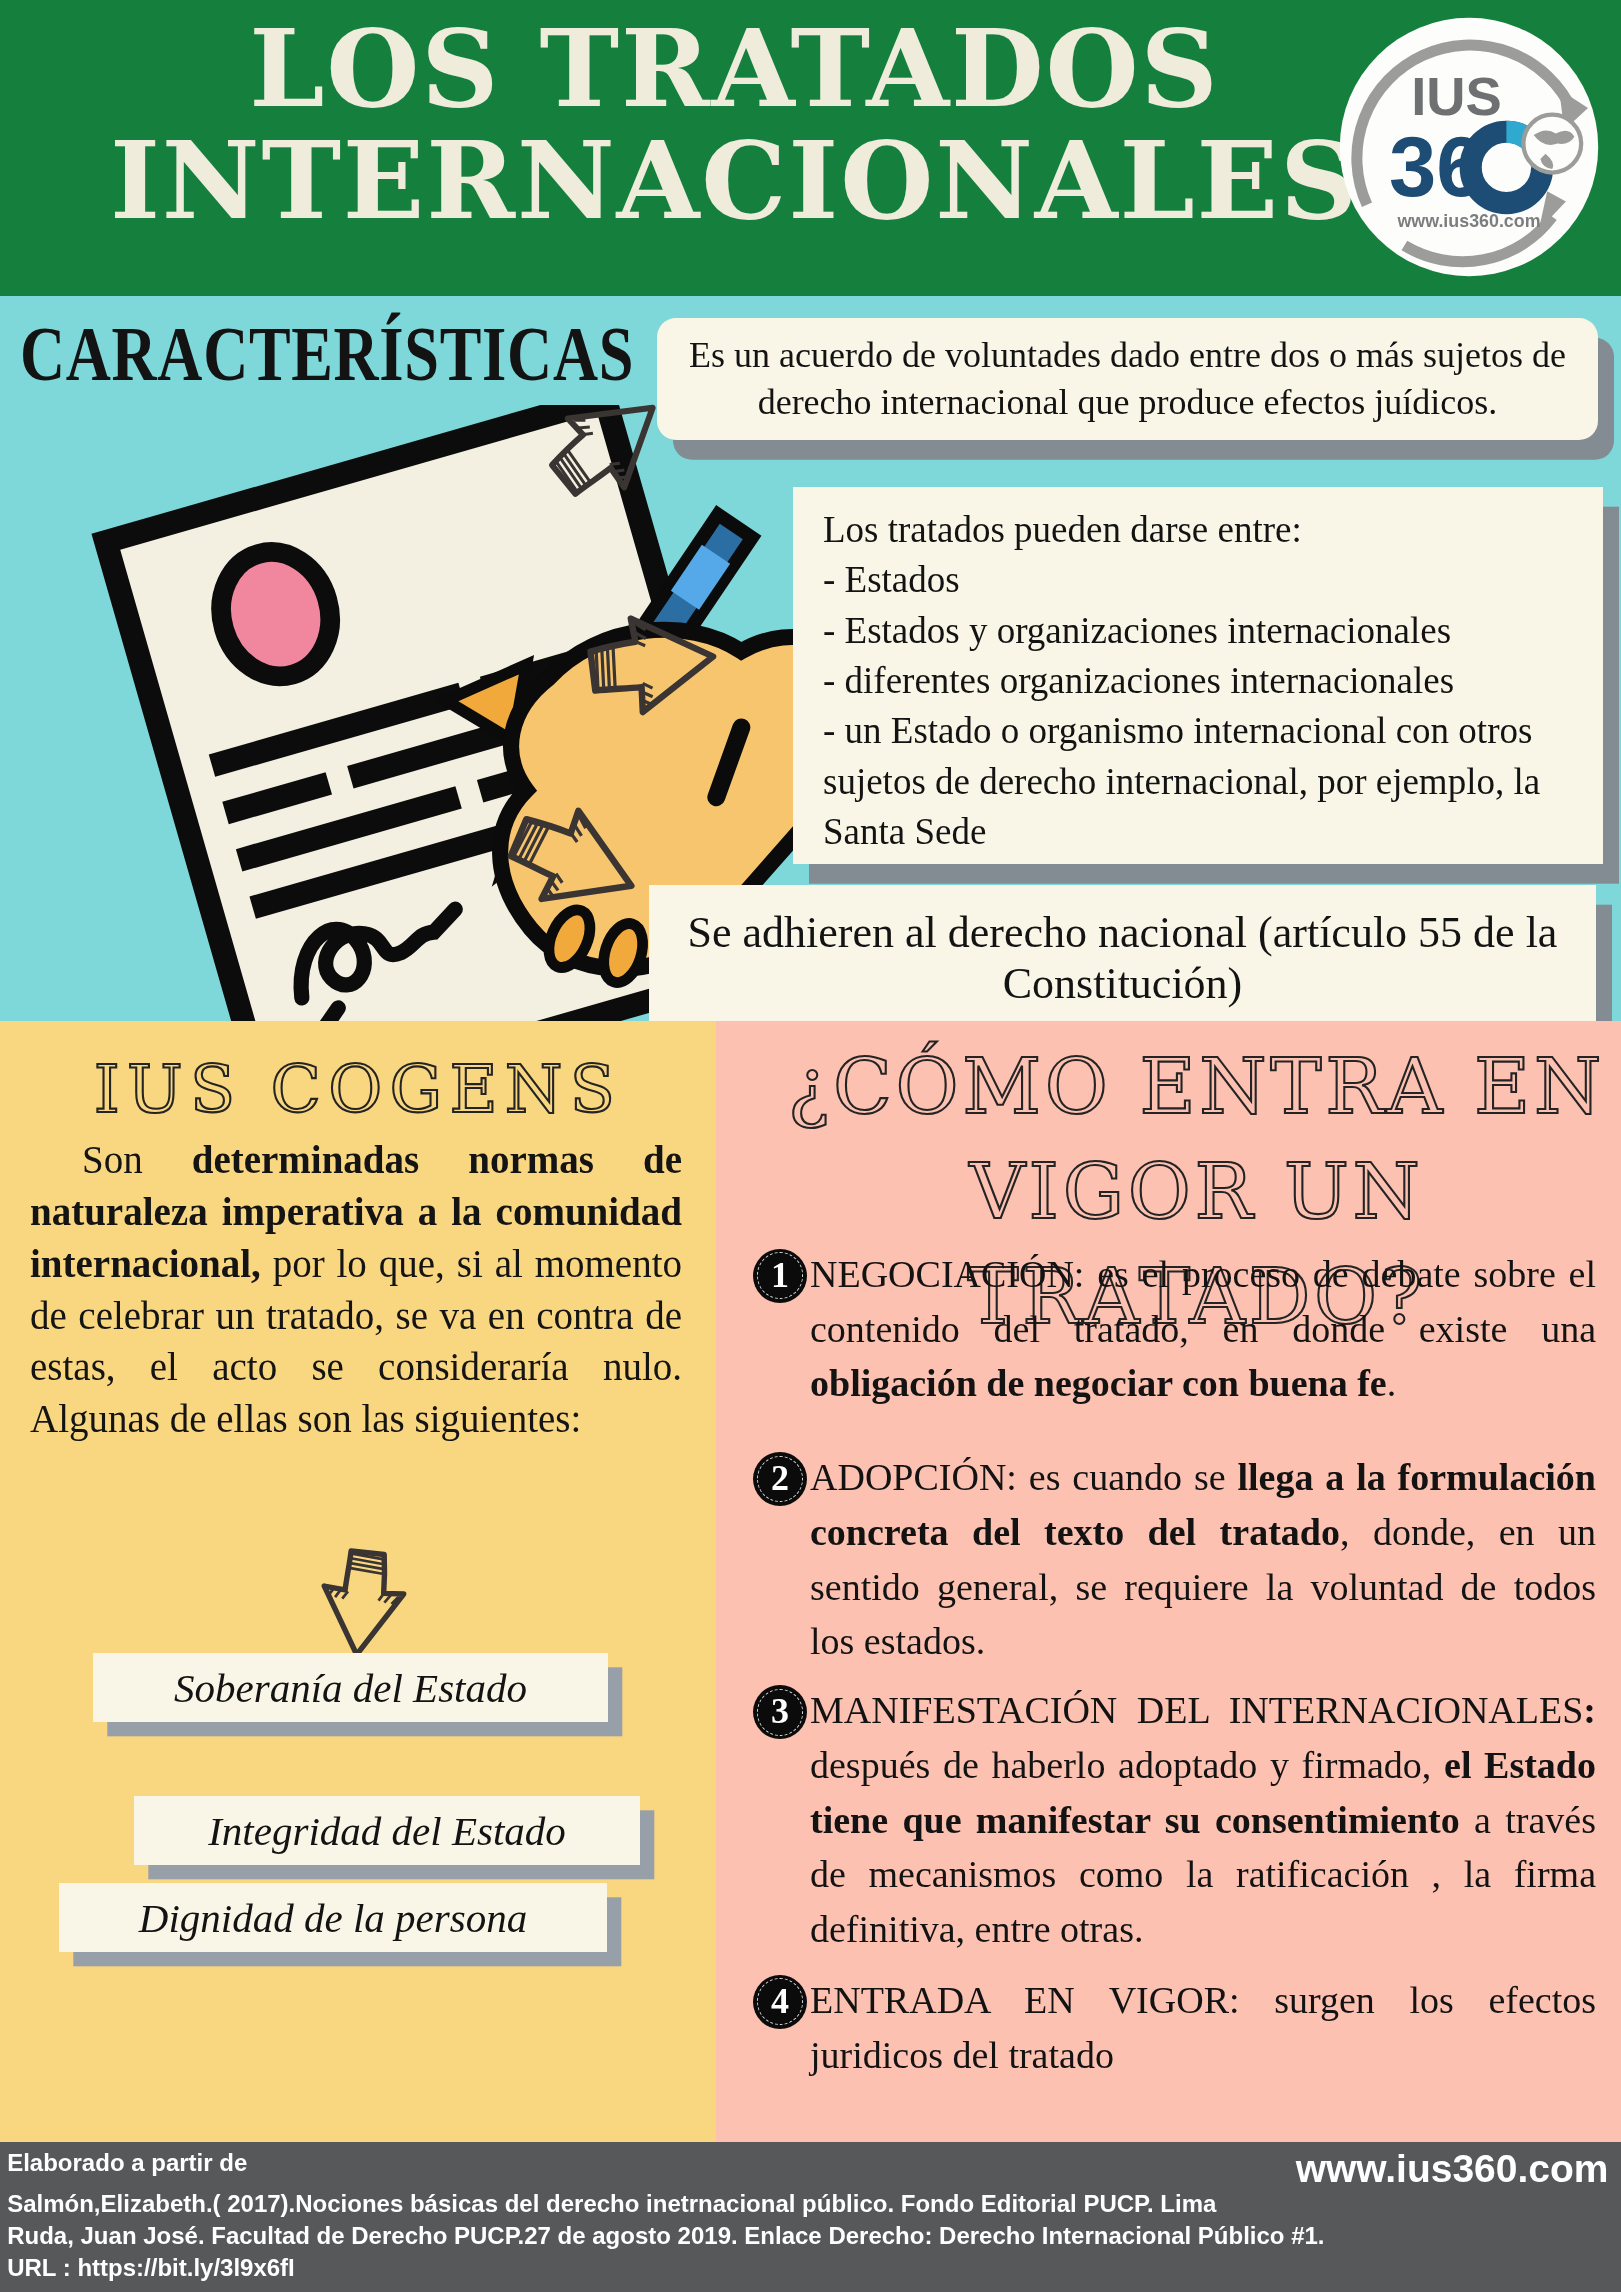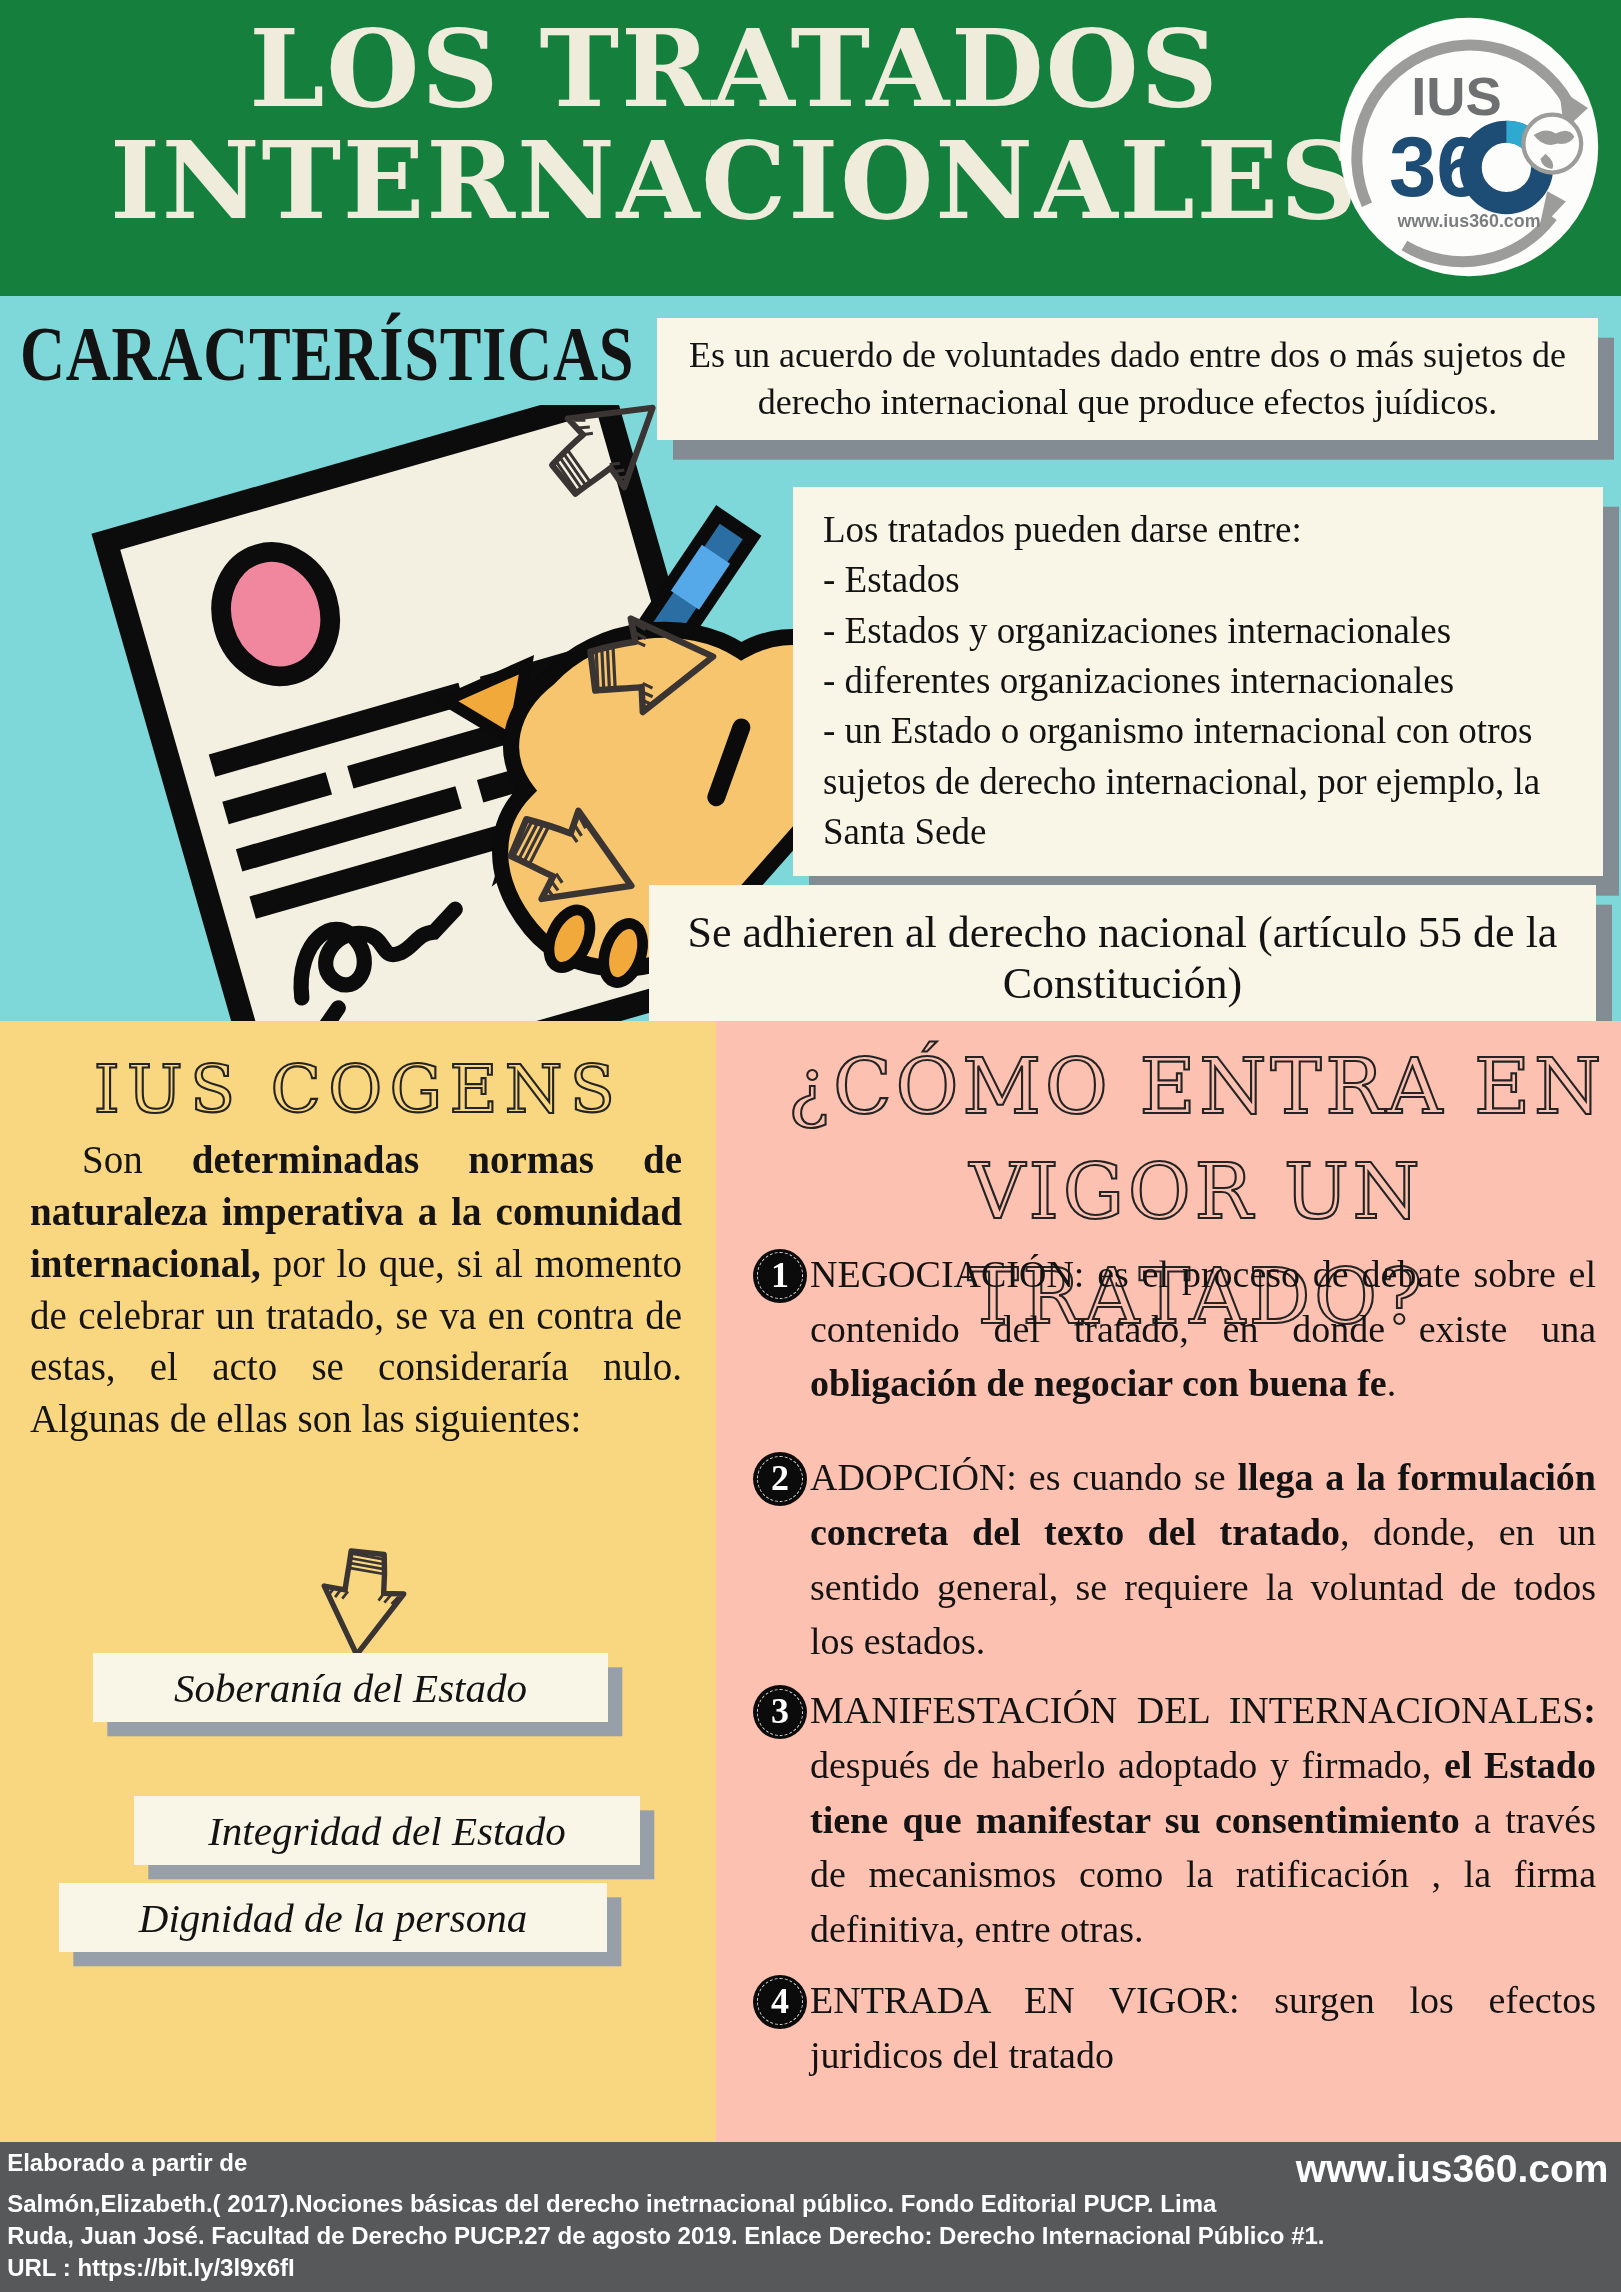--- a/index.html
+++ b/index.html
@@ -10,22 +10,22 @@
   .hdr h1{position:absolute;top:12.5px;left:0;width:1469px;margin:0;text-align:center;
           font-family:"DejaVu Serif",serif;font-weight:bold;font-size:107px;line-height:1.05;
           color:#EFECDC;letter-spacing:1.8px;}
   .logo{position:absolute;top:10.7px;right:16px;width:272px;height:272px;}
   
   .teal{position:absolute;top:296px;left:0;width:1621px;height:725px;background:#7ED7D8;}
   .carac{position:absolute;top:12.5px;left:19.7px;margin:0;font-family:"Liberation Serif",serif;
          font-weight:bold;font-size:79px;letter-spacing:0.9px;color:#131313;
          transform:scaleX(0.79);transform-origin:left top;white-space:nowrap;}
   .box{position:absolute;background:#F9F5E7;box-shadow:16px 19.7px 0 #848C93;box-sizing:border-box;color:#131313;}
-  .box1{left:657px;top:21.5px;width:941px;padding:14.3px 27px;font-size:36px;line-height:1.3;text-align:center;}
-  .box2{left:793px;top:191px;width:810px;padding:18px 30px 19px;font-size:37px;line-height:1.36;text-align:left;}
+  .box1{left:657px;top:21.5px;width:941px;padding:14.3px 27px;font-size:36px;line-height:1.3;text-align:center;border-radius:19px;}
+  .box2{left:793px;top:191px;width:810px;padding:18px 30px 7px;font-size:37px;line-height:1.36;text-align:left;}
   .box3{left:649px;top:589px;width:947px;padding:21.5px 10.7px;font-size:44px;text-align:center;}
   .sketch-arrow{position:absolute;color:#3A3433;}
   .sketch-arrow svg{width:100%;height:100%;}
   .a1{left:539px;top:90px;width:136px;height:115px;transform:rotate(-38deg);}
   .a2{left:577px;top:306px;width:150px;height:122px;transform:rotate(-6deg);}
   .a3{left:502px;top:502px;width:145px;height:125px;transform:rotate(24deg);}
   .illus{position:absolute;left:25px;top:109px;width:891px;height:618px;}
   
   .yellow{position:absolute;top:1021px;left:0;width:716px;height:1121px;background:#F9D680;overflow:hidden;}
   .outline{font-family:"DejaVu Serif",serif;font-weight:normal;color:transparent;

